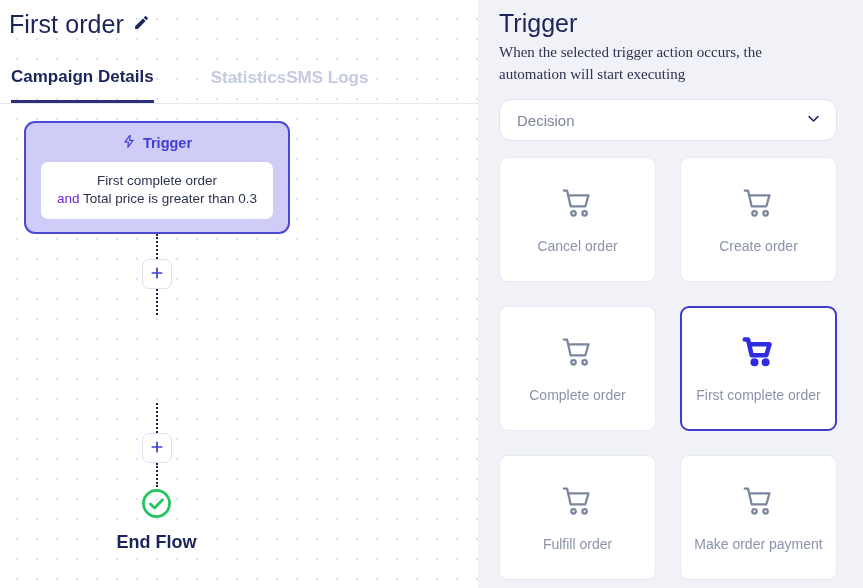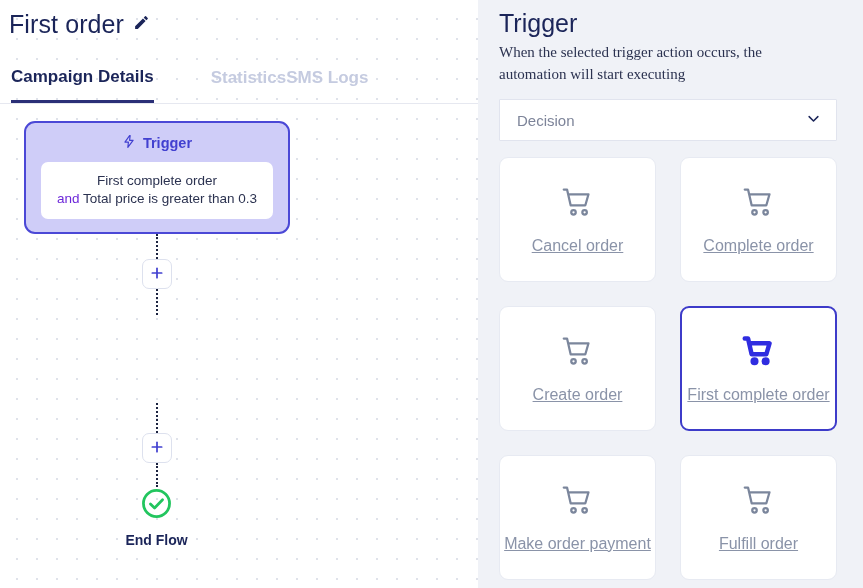--- a/index.html
+++ b/index.html
@@ -206,21 +206,21 @@
     position: absolute;
     left: 0;
     top: 383px;
     width: 313px;
     display: flex;
     flex-direction: column;
     align-items: center;
   }
   .end-label {
     margin-top: 8px;
-    font-size: 14px;
+    font-size: 18px;
     font-weight: 700;
     color: #1b2559;
   }
 
   
   .right-panel {
     position: relative;
     width: 385px;
     height: 588px;
     background: #f0f2f7;
@@ -240,21 +240,21 @@
     line-height: 22px;
     width: 330px;
     font-family: Liberation Serif, serif;
   }
   .select-box {
     margin-top: 14px;
     width: 338px;
     height: 42px;
     background: #ffffff;
     border: 1px solid #e1e4ee;
-    border-radius: 1px;
+    border-radius: 12px;
     display: flex;
     align-items: center;
     justify-content: space-between;
     padding: 0 15px 0 17px;
     cursor: pointer;
     font-size: 15px;
   }
   .select-value { color: #7d8499; }
 
   .option-grid {
@@ -273,24 +273,23 @@
     flex-direction: column;
     align-items: center;
     justify-content: center;
     cursor: pointer;
     gap: 12px;
   }
   .option-card.selected {
     border: 2px solid #3d3bc9;
   }
   .option-label {
-    font-size: 16px;
+    font-size: 14px;
     color: #8a93a8;
     text-align: center;
-    text-decoration: underline;
   }
   .option-card.selected .option-label { color: #8a93a8; }
 </style>
 </head>
 <body>
 
 <div id="app">
 
   <div class="left-panel">
 
@@ -393,32 +392,32 @@
       </div>
 
       <div class="option-card">
         <span>
           <svg width="36" height="36" viewBox="0 0 24 24" fill="none" stroke="#7b869c" stroke-width="1.5" stroke-linecap="round" stroke-linejoin="round">
             <path d="M2.5 3h2.2l2.4 10.5h9.8L19 6.2H6"></path>
             <circle cx="9" cy="18.2" r="1.5"></circle>
               <circle cx="16.4" cy="18.2" r="1.5"></circle>
           </svg>
         </span>
-        <span class="option-label">Complete order</span>
+        <span class="option-label">Create order</span>
       </div>
 
       <div class="option-card">
         <span>
           <svg width="36" height="36" viewBox="0 0 24 24" fill="none" stroke="#7b869c" stroke-width="1.5" stroke-linecap="round" stroke-linejoin="round">
             <path d="M2.5 3h2.2l2.4 10.5h9.8L19 6.2H6"></path>
             <circle cx="9" cy="18.2" r="1.5"></circle>
               <circle cx="16.4" cy="18.2" r="1.5"></circle>
           </svg>
         </span>
-        <span class="option-label">Create order</span>
+        <span class="option-label">Complete order</span>
       </div>
 
       <div class="option-card selected">
         <span>
           <svg width="36" height="36" viewBox="0 0 24 24" fill="none" stroke="#2f2ce0" stroke-width="3" stroke-linecap="round" stroke-linejoin="round">
             <path d="M2.5 3h2.2l2.4 10.5h9.8L19 6.2H6"></path>
             <circle cx="9" cy="18.2" r="1.2" fill="#2f2ce0"></circle>
               <circle cx="16.4" cy="18.2" r="1.2" fill="#2f2ce0"></circle>
           </svg>
         </span>
@@ -426,30 +425,30 @@
       </div>
 
       <div class="option-card">
         <span>
           <svg width="36" height="36" viewBox="0 0 24 24" fill="none" stroke="#7b869c" stroke-width="1.5" stroke-linecap="round" stroke-linejoin="round">
             <path d="M2.5 3h2.2l2.4 10.5h9.8L19 6.2H6"></path>
             <circle cx="9" cy="18.2" r="1.5"></circle>
               <circle cx="16.4" cy="18.2" r="1.5"></circle>
           </svg>
         </span>
-        <span class="option-label">Make order payment</span>
+        <span class="option-label">Fulfill order</span>
       </div>
 
       <div class="option-card">
         <span>
           <svg width="36" height="36" viewBox="0 0 24 24" fill="none" stroke="#7b869c" stroke-width="1.5" stroke-linecap="round" stroke-linejoin="round">
             <path d="M2.5 3h2.2l2.4 10.5h9.8L19 6.2H6"></path>
             <circle cx="9" cy="18.2" r="1.5"></circle>
               <circle cx="16.4" cy="18.2" r="1.5"></circle>
           </svg>
         </span>
-        <span class="option-label">Fulfill order</span>
+        <span class="option-label">Make order payment</span>
       </div>
 
     </div>
   </div>
 
 </div>
 
 </body></html>

